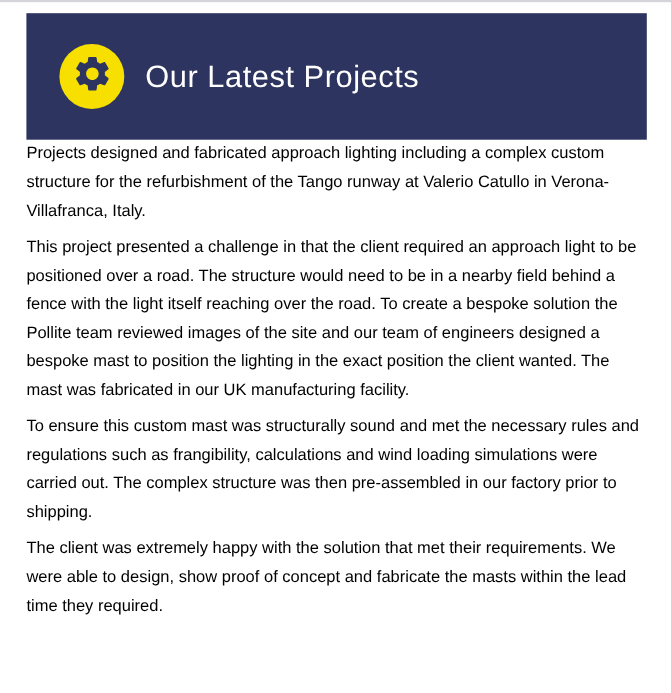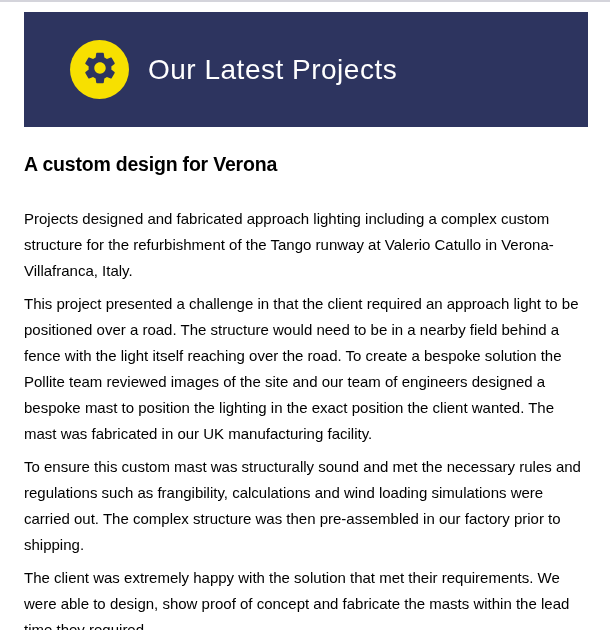--- a/index.html
+++ b/index.html
@@ -18,21 +18,21 @@
     width: 100%;
     height: 2px;
     background: #d4d4db;
   }
   .banner {
     margin: 10px 22px 0 24px;
     height: 115px;
     background: #2d345f;
     display: flex;
     align-items: center;
-    padding-left: 46px;
+    padding-left: 30px;
     box-sizing: border-box;
   }
   .icon-circle {
     width: 59px;
     height: 59px;
     border-radius: 50%;
     background: #f7e000;
     display: flex;
     align-items: center;
     justify-content: center;
@@ -78,20 +78,19 @@
     <span>
       <svg viewBox="0 0 24 24" width="38" height="38" aria-hidden="true">
         <path d="M19.14,12.94c0.04-0.3,0.06-0.61,0.06-0.94c0-0.32-0.02-0.64-0.07-0.94l2.03-1.58c0.18-0.14,0.23-0.41,0.12-0.61 l-1.92-3.32c-0.12-0.22-0.37-0.29-0.59-0.22l-2.39,0.96c-0.5-0.38-1.03-0.7-1.62-0.94L14.4,2.81c-0.04-0.24-0.24-0.41-0.48-0.41 h-3.84c-0.24,0-0.43,0.17-0.47,0.41L9.25,5.35C8.66,5.59,8.12,5.92,7.63,6.29L5.24,5.33c-0.22-0.08-0.47,0-0.59,0.22L2.74,8.87 C2.62,9.08,2.66,9.34,2.86,9.48l2.03,1.58C4.84,11.36,4.8,11.69,4.8,12s0.02,0.64,0.07,0.94l-2.03,1.58 c-0.18,0.14-0.23,0.41-0.12,0.61l1.92,3.32c0.12,0.22,0.37,0.29,0.59,0.22l2.39-0.96c0.5,0.38,1.03,0.7,1.62,0.94l0.36,2.54 c0.05,0.24,0.24,0.41,0.48,0.41h3.84c0.24,0,0.44-0.17,0.47-0.41l0.36-2.54c0.59-0.24,1.13-0.56,1.62-0.94l2.39,0.96 c0.22,0.08,0.47,0,0.59-0.22l1.92-3.32c0.12-0.22,0.07-0.47-0.12-0.61L19.14,12.94z M12,15.6c-1.98,0-3.6-1.62-3.6-3.6 s1.62-3.6,3.6-3.6s3.6,1.62,3.6,3.6S13.98,15.6,12,15.6z"></path>
       </svg>
     </span>
   </div>
   <div class="banner-title">Our Latest Projects</div>
 </div>
 
 <div class="content">
-  <h1>A custom design for Verona</h1>
 
   <p>Projects designed and fabricated approach lighting including a complex custom structure for the refurbishment of the Tango runway at Valerio Catullo in Verona-Villafranca, Italy.</p>
   <p>This project presented a challenge in that the client required an approach light to be positioned over a road. The structure would need to be in a nearby field behind a fence with the light itself reaching over the road. To create a bespoke solution the Pollite team reviewed images of the site and our team of engineers designed a bespoke mast to position the lighting in the exact position the client wanted. The mast was fabricated in our UK manufacturing facility.</p>
   <p>To ensure this custom mast was structurally sound and met the necessary rules and regulations such as frangibility, calculations and wind loading simulations were carried out. The complex structure was then pre-assembled in our factory prior to shipping.</p>
   <p>The client was extremely happy with the solution that met their requirements. We were able to design, show proof of concept and fabricate the masts within the lead time they required.</p>
 
 </div>
 
 </body></html>

